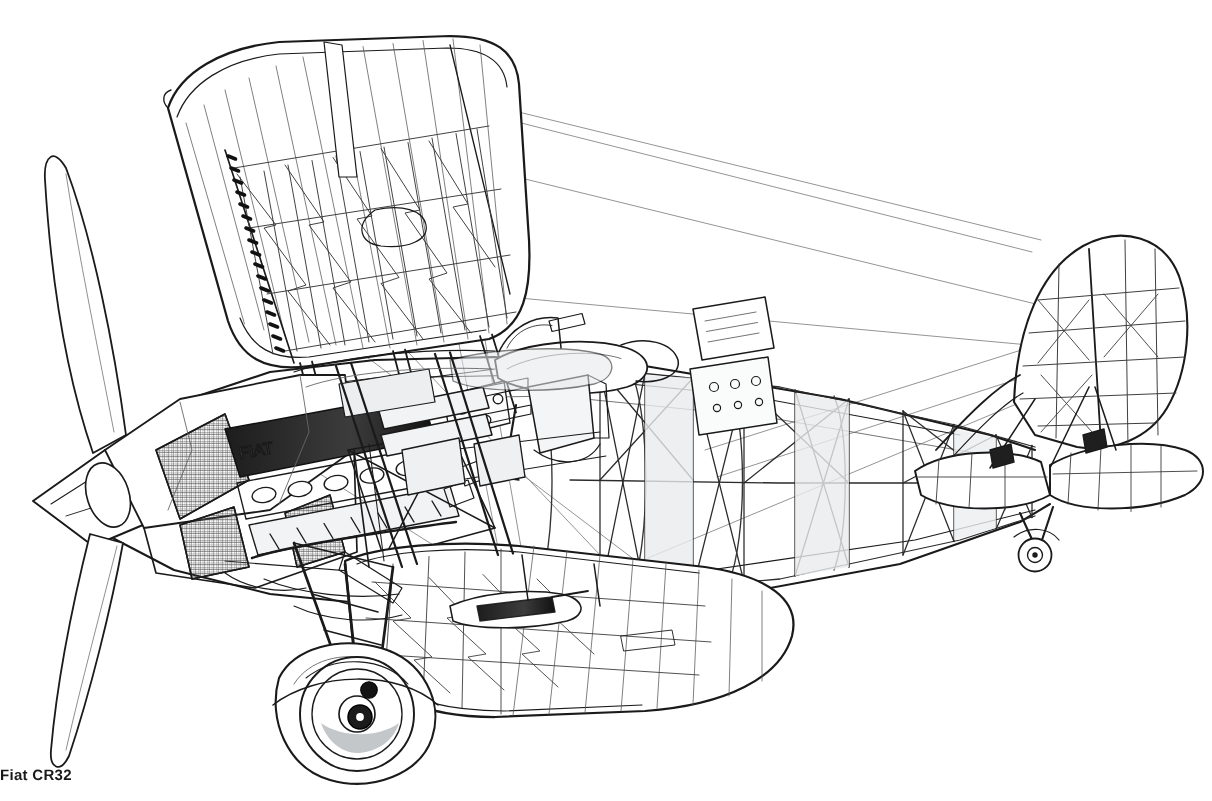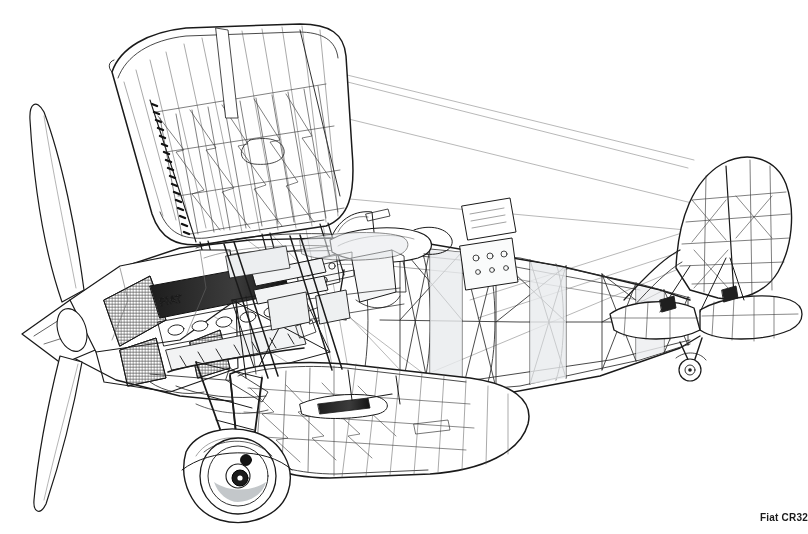--- a/index.html
+++ b/index.html
@@ -3,21 +3,21 @@
 <meta charset="utf-8">
 <style>
   html,body{margin:0;padding:0;background:#ffffff;}
   body{
     width:808px;height:534px;overflow:hidden;position:relative;
     font-family:"Liberation Sans", sans-serif;
   }
   #stage{position:absolute;inset:0;width:808px;height:534px;background:#ffffff;}
   #art{position:absolute;left:0;top:0;width:808px;height:534px;}
   #caption{
-    position:absolute;left:0;top:512px;width:808px;text-align:right;
+    position:absolute;left:0;top:512px;width:808px;text-align:left;
     font-size:10px;font-weight:bold;color:#1a1a1a;letter-spacing:.2px;
     line-height:12px;
   }
 </style>
 </head>
 <body>
 
 <div id="stage">
 
   <svg id="art" viewBox="0 0 808 534" xmlns="http://www.w3.org/2000/svg">

